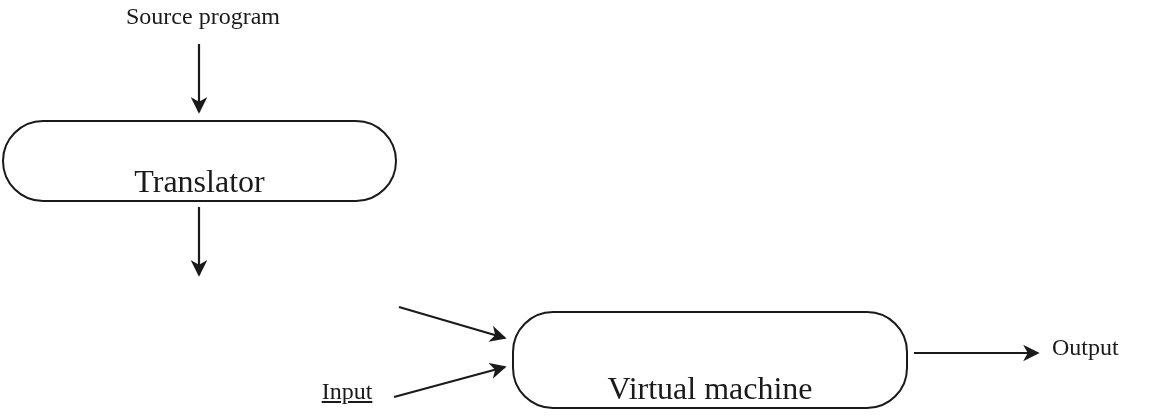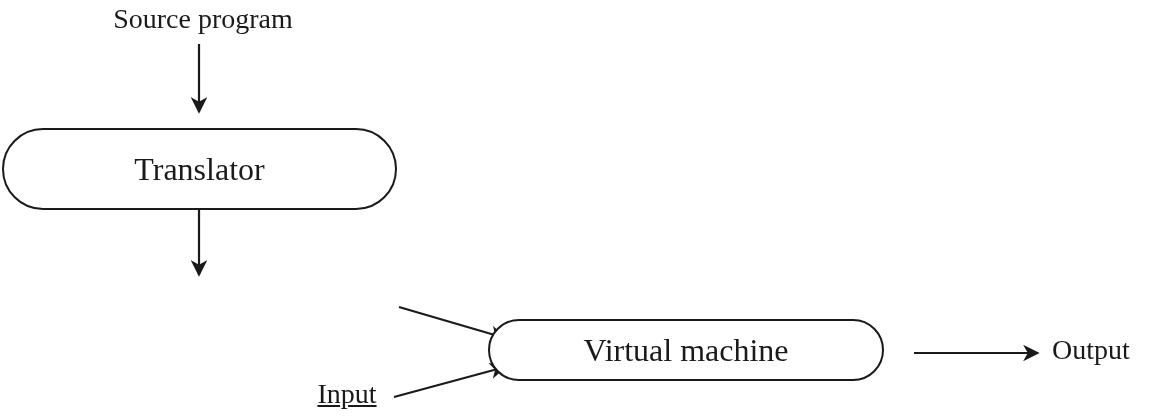--- a/index.html
+++ b/index.html
@@ -11,40 +11,39 @@
     position: relative;
     width: 1166px;
     height: 416px;
     background: #ffffff;
     font-family: "Liberation Serif", "DejaVu Serif", serif;
     color: #1a1a1a;
     overflow: hidden;
   }
   .label {
     position: absolute;
-    font-size: 28px;
+    font-size: 24px;
     line-height: 1.15;
     white-space: nowrap;
     color: #1a1a1a;
   }
   .label.centered {
     transform: translateX(-50%);
   }
   .pill {
     position: absolute;
     box-sizing: border-box;
     border: 2.5px solid #1a1a1a;
     border-radius: 41px;
     background: #ffffff;
     display: flex;
-    align-items: center;
+    align-items: flex-end;
     justify-content: center;
     font-size: 32px;
     color: #1a1a1a;
-    margin-top: 8px;
   }
   #arrow-layer {
     position: absolute;
     left: 0;
     top: 0;
     width: 1166px;
     height: 416px;
     pointer-events: none;
   }
   #arrow-layer line {
@@ -72,19 +71,19 @@
 
   <div class="label centered" style="left:203px; top:3px;">Source program</div>
 
   <div class="pill" style="left:2px; top:120px; width:395px; height:82px;">
     <span>Translator</span>
   </div>
 
 
   <div class="label centered" style="left:347px; top:378px;text-decoration:underline;">Input</div>
 
-  <div class="pill" style="left:488px; top:311px; width:396px; height:62px;">
+  <div class="pill" style="left:512px; top:311px; width:396px; height:98px;">
     <span>Virtual machine</span>
   </div>
 
   <div class="label" style="left:1052px; top:334px;">Output</div>
 
 </div>
 
 </body></html>

